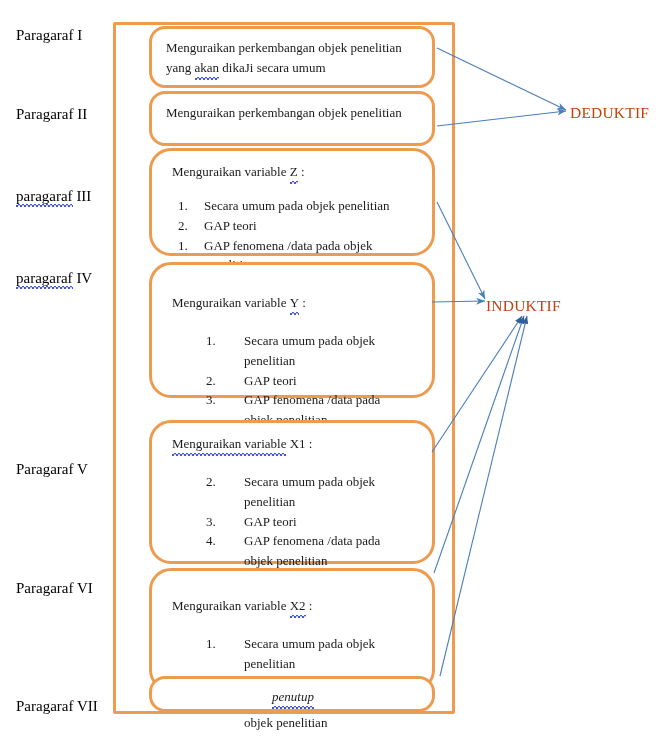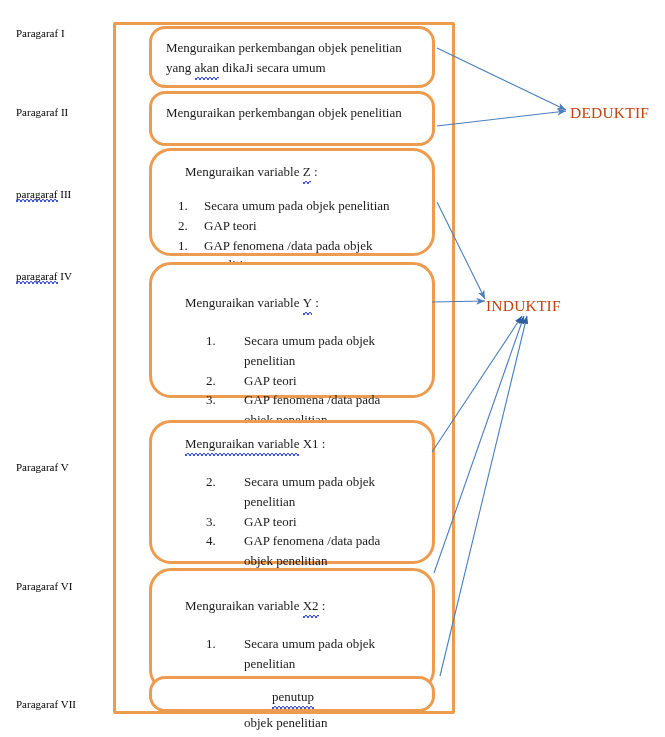--- a/index.html
+++ b/index.html
@@ -34,21 +34,21 @@
     border-radius:16px;
     background:#ffffff;
     font-size:13px;
     line-height:1.55;
     color:#1a1a1a;
     padding:9px 12px 9px 14px;
   }
   .rbox.tall{border-radius:22px;}
 
   .rbox p{margin:0;}
-  .rbox .head{margin:0 0 2px 13px;}
+  .rbox .head{margin:0 0 2px 0;}
   .rbox .head.indent{padding-left:6px;}
   .gap{height:12px;}
 
   
   ul.nlist{list-style:none;margin:0;padding:0;}
   ul.nlist li{
     display:flex;
     align-items:flex-start;
     margin:0;
     line-height:1.52;
@@ -56,21 +56,21 @@
   ul.nlist li .num{
     width:26px;
     flex:0 0 26px;
     text-align:left;
   }
   ul.nlist li .txt{flex:1 1 auto;}
   ul.nlist.ind1{padding-left:12px;}
   ul.nlist.ind2{padding-left:40px;}
   ul.nlist.ind2 li .num{width:38px;flex:0 0 38px;}
 
-  .centered{text-align:center;}
+  .centered{text-align:center;font-style:italic;}
 
   
   .sq{
     position:relative;
     display:inline-block;
     text-decoration:none;
   }
   .sq::after{
     content:"";
     position:absolute;
@@ -81,21 +81,21 @@
       radial-gradient(circle at 3px 0.6px, #3b4fd6 0.9px, transparent 1.1px);
     background-size:4px 3px;
     background-repeat:repeat-x;
     opacity:.95;
   }
 
   
   .plabel{
     position:absolute;
     left:16px;
-    font-size:11px;
+    font-size:15px;
     color:#000;
     white-space:nowrap;
   }
 
   
   .clabel{
     position:absolute;
     font-size:15.5px;
     letter-spacing:.2px;
     color:#c2410c;

